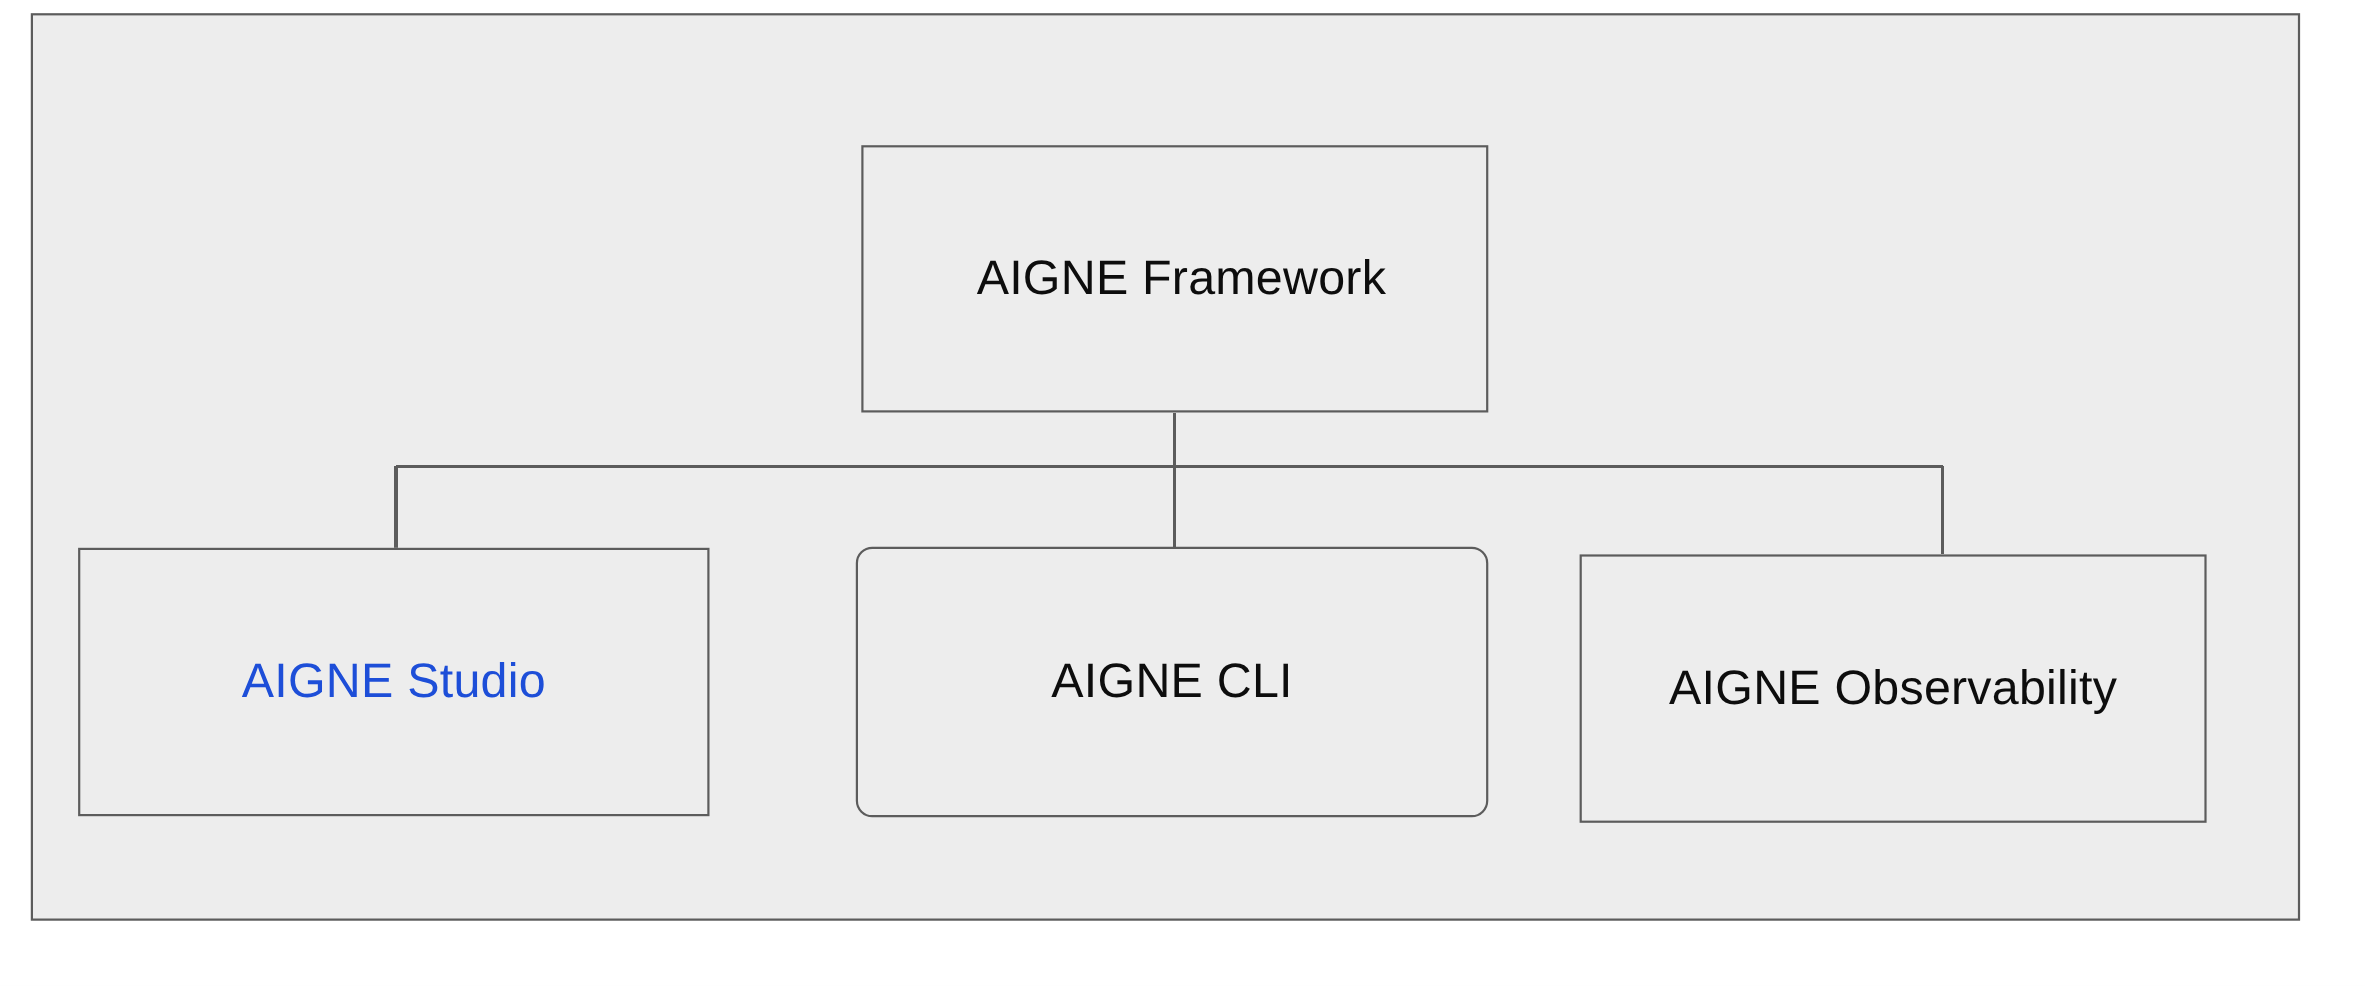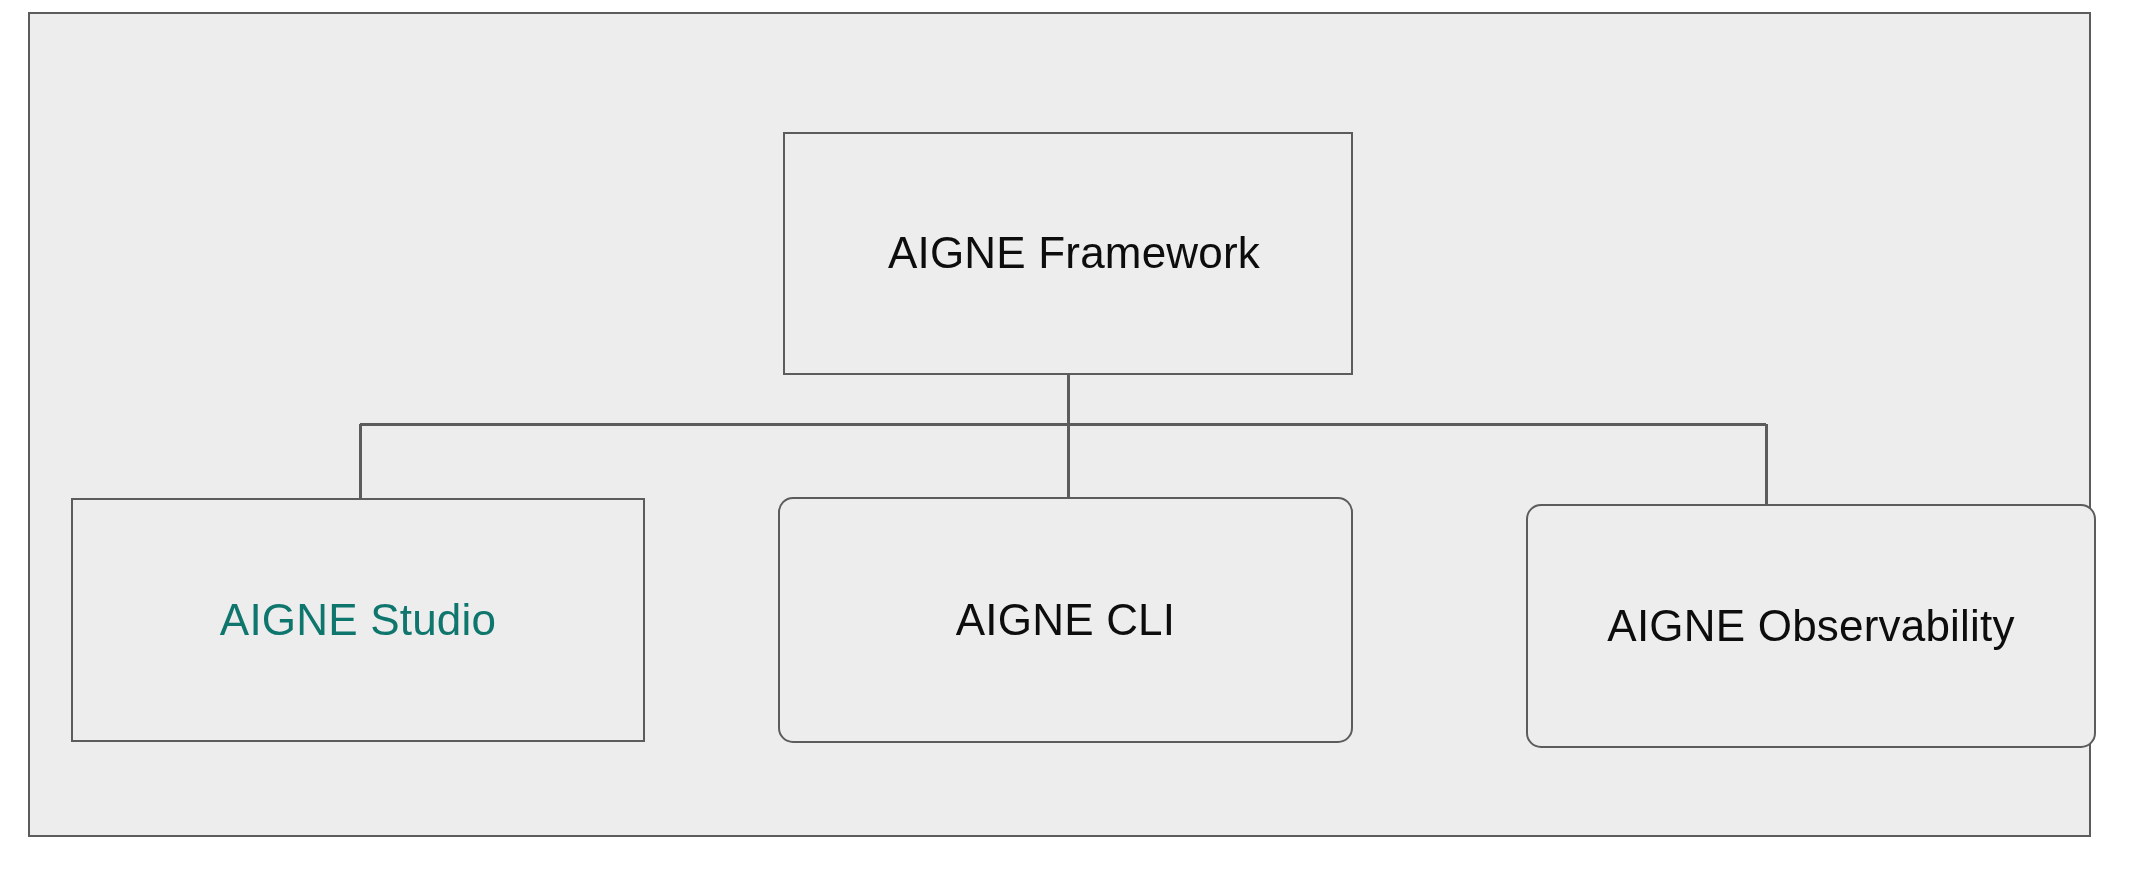--- a/index.html
+++ b/index.html
@@ -78,25 +78,24 @@
     width: 574px;
     height: 244px;
   }
   #node-cli {
     left: 778px;
     top: 497px;
     width: 575px;
     height: 246px;
   }
   #node-observability {
-    left: 1526px;
+    left: 1436px;
     top: 504px;
     width: 570px;
     height: 244px;
-    border-radius: 15px;
   }
 </style>
 </head>
 <body>
 
 <div id="canvas" style="background: rgb(255, 255, 255);">
 
   <div class="group-container" style="background: rgb(237, 237, 237); border-color: rgb(92, 92, 92);"></div>
 
   <svg class="connector-layer" width="2150" height="896" viewBox="0 0 2150 896" xmlns="http://www.w3.org/2000/svg">
@@ -112,21 +111,21 @@
 
       <line x1="1766" y1="424" x2="1766" y2="504"></line>
     </g>
   </svg>
 
   <div class="node" id="node-framework" style="background: rgb(237, 237, 237); border-color: rgb(92, 92, 92);">
     <span class="node-label" style="color: rgb(13, 13, 13); margin-left: 12px;">AIGNE Framework</span>
   </div>
 
   <div class="node" id="node-studio" style="background: rgb(237, 237, 237); border-color: rgb(92, 92, 92);">
-    <span class="node-label" style="color: #0f766e;">AIGNE Studio</span>
+    <span class="node-label" style="color: #1d4ed8;">AIGNE Studio</span>
   </div>
 
   <div class="node" id="node-cli" style="background: rgb(237, 237, 237); border-color: rgb(92, 92, 92); border-radius: 15px;">
     <span class="node-label" style="color: rgb(13, 13, 13);">AIGNE CLI</span>
   </div>
 
   <div class="node" id="node-observability" style="background: rgb(237, 237, 237); border-color: rgb(92, 92, 92);">
     <span class="node-label" style="color: rgb(13, 13, 13);">AIGNE Observability</span>
   </div>
 

